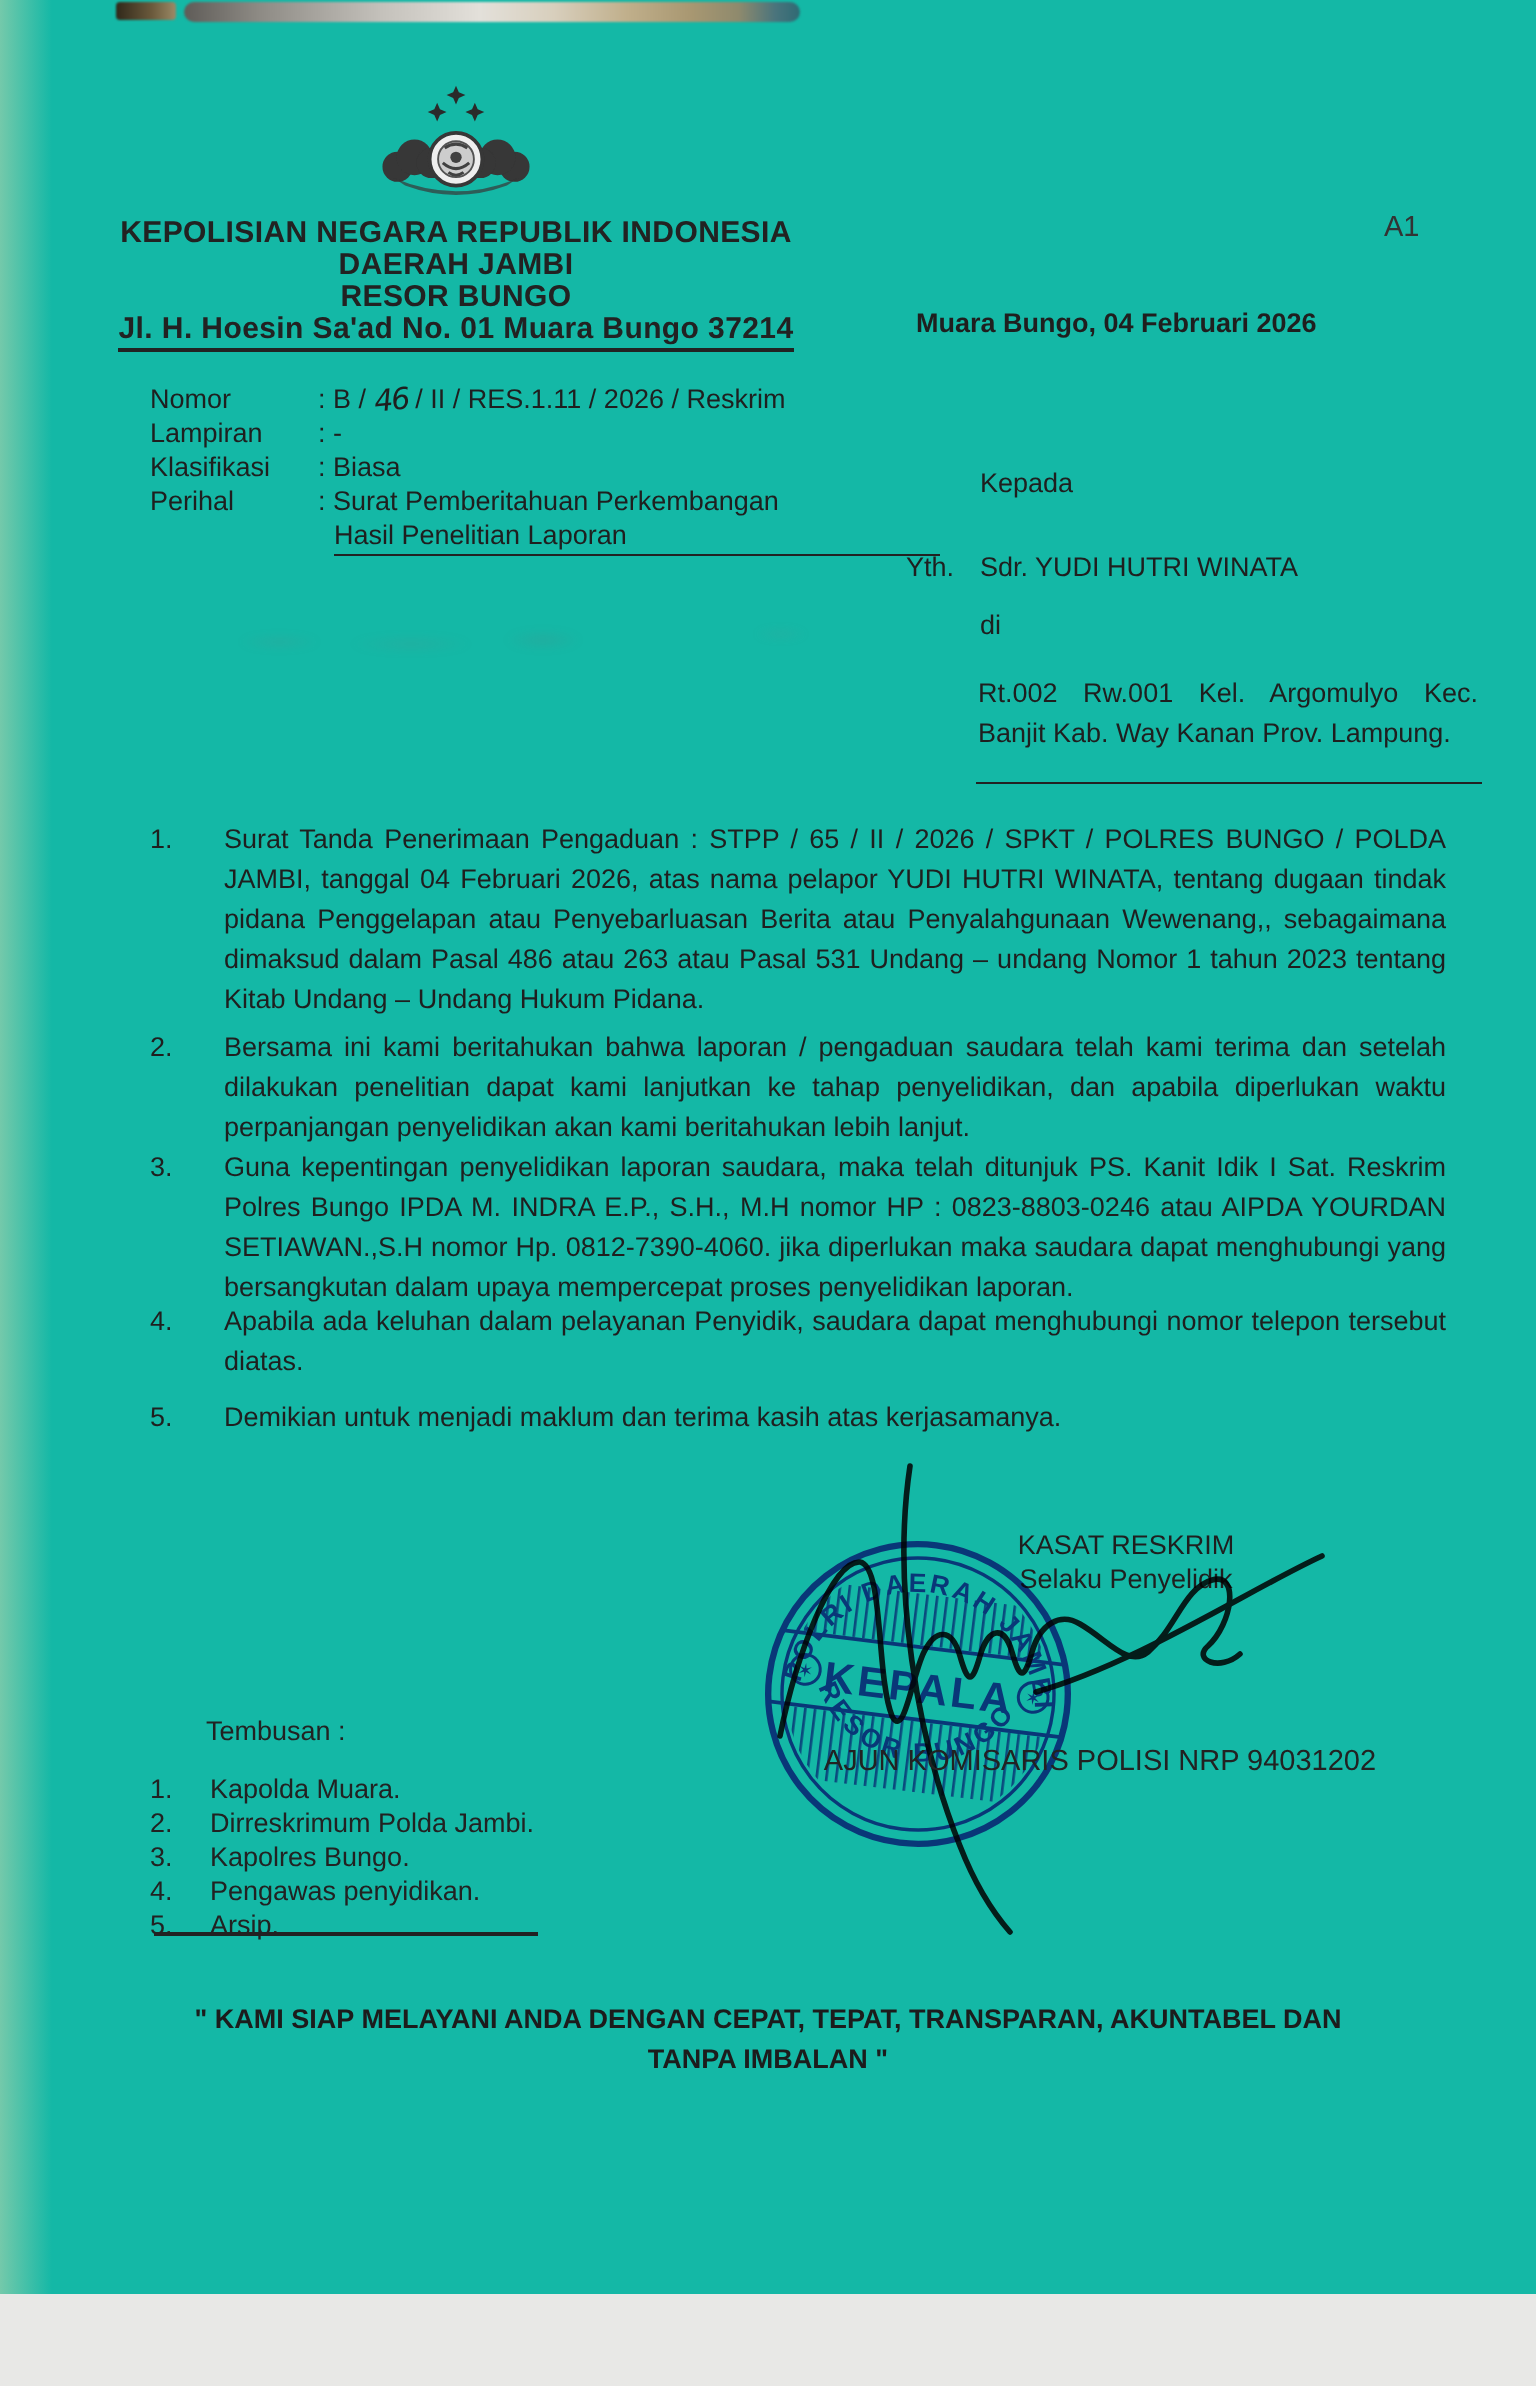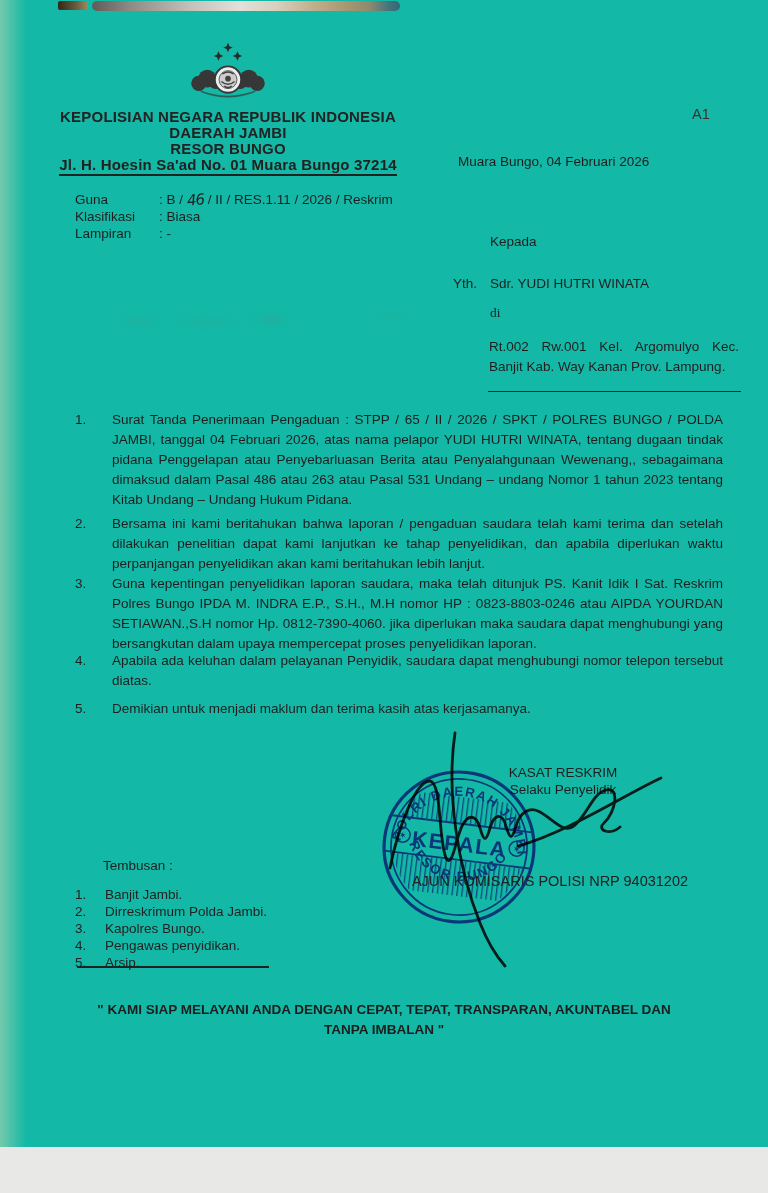--- a/index.html
+++ b/index.html
@@ -26,21 +26,21 @@
   .scan-band-b{left:92px;top:1px;width:308px;height:10px;border-radius:5px;filter:blur(.6px);
     background:linear-gradient(90deg,#5f5c58 0%,#8d8a84 12%,#c4c1bb 32%,#e3e0da 48%,#d8cfbd 60%,#c0af8b 72%,#a99872 82%,#8f8a6d 90%,#4a747c 96%,#2f6a74 100%);}
 
   
   .letterhead{left:56px;top:40px;width:344px;}
   .logo{display:block;margin:0 auto 3px auto;width:86px;height:66px;filter:blur(.35px) contrast(1.05);}
   .lh-line{font-size:15px;line-height:16px;font-weight:bold;color:#222;letter-spacing:.2px;}
   .lh-addr{display:inline-block;margin-top:0;border-bottom:2px solid #222;padding-bottom:1px;}
 
   .page-marker{left:692px;top:106px;font-size:14.5px;color:#333;}
-  .date-line{left:458px;top:154px;font-size:13.5px;color:#1f1f1f;}
+  .date-line{left:458px;top:154px;font-size:13.5px;color:#1f1f1f;font-weight:bold;}
 
   
   .refblock{left:75px;top:191px;width:420px;font-size:13.5px;line-height:17px;color:#1f1f1f;}
   .ref-row{display:flex;}
   .ref-label{width:84px;flex:none;}
   .hand{display:inline-block;font-family:"DejaVu Sans",sans-serif;font-style:italic;
     font-size:15px;letter-spacing:-1px;transform:rotate(-6deg) translateY(1px);}
   .perihal-underline{display:inline-block;min-width:303px;border-bottom:1.6px solid #222;padding-bottom:1px;}
   .perihal-wrap{padding-left:8px;}
 
@@ -113,37 +113,44 @@
     <div class="lh-line">DAERAH JAMBI</div>
     <div class="lh-line">RESOR BUNGO</div>
     <div class="lh-line"><span class="lh-addr">Jl. H. Hoesin Sa'ad No. 01 Muara Bungo 37214</span></div>
   </div>
 
   <div class="abs page-marker">A1</div>
   <div class="abs date-line">Muara Bungo, 04 Februari 2026</div>
 
   <div class="abs refblock">
     <div class="ref-row">
-      <span class="ref-label">Guna</span>
+      <span class="ref-label">Nomor</span>
       <span><span>: B /</span>&nbsp;<span class="hand">46</span>&nbsp;<span>/ II / RES.1.11 / 2026 / Reskrim</span></span>
+    </div>
+    <div class="ref-row">
+      <span class="ref-label">Lampiran</span>
+      <span>: -</span>
     </div>
     <div class="ref-row">
       <span class="ref-label">Klasifikasi</span>
       <span>: Biasa</span>
     </div>
     <div class="ref-row">
-      <span class="ref-label">Lampiran</span>
-      <span>: -</span>
+      <span class="ref-label">Perihal</span>
+      <span>
+        <span>: Surat Pemberitahuan Perkembangan</span><br>
+        <span class="perihal-wrap"><span class="perihal-underline">Hasil Penelitian Laporan</span></span>
+      </span>
     </div>
   </div>
 
   <div class="abs body-txt" style="left:490px;top:232px;">Kepada</div>
   <div class="abs body-txt" style="left:453px;top:274px;">Yth.</div>
   <div class="abs body-txt" style="left:490px;top:274px;">Sdr. YUDI HUTRI WINATA</div>
-  <div class="abs body-txt" style="left:490px;top:303px;font-family:Liberation Serif, serif;">di</div>
+  <div class="abs body-txt" style="left:490px;top:303px;">di</div>
   <div class="abs body-txt addr-block j">Rt.002 Rw.001 Kel. Argomulyo Kec. Banjit Kab. Way Kanan Prov. Lampung.</div>
   <div class="abs addr-underline"></div>
 
   <div class="abs para body-txt" style="top:410px;">
     <span class="para-no">1.</span>
     <span class="para-text j">Surat Tanda Penerimaan Pengaduan : STPP / 65 / II / 2026 / SPKT / POLRES BUNGO / POLDA JAMBI, tanggal 04 Februari 2026, atas nama pelapor YUDI HUTRI WINATA, tentang dugaan tindak pidana Penggelapan atau Penyebarluasan Berita atau Penyalahgunaan Wewenang,, sebagaimana dimaksud dalam Pasal 486 atau 263 atau Pasal 531 Undang – undang Nomor 1 tahun 2023 tentang Kitab Undang – Undang Hukum Pidana.</span>
   </div>
   <div class="abs para body-txt" style="top:514px;">
     <span class="para-no">2.</span>
     <span class="para-text j">Bersama ini kami beritahukan bahwa laporan / pengaduan saudara telah kami terima dan setelah dilakukan penelitian dapat kami lanjutkan ke tahap penyelidikan, dan apabila diperlukan waktu perpanjangan penyelidikan akan kami beritahukan lebih lanjut.</span>
@@ -212,21 +219,21 @@
                C 220,96 224,76 238,72 C 252,68 248,94 236,105 C 228,112 242,118 252,109"></path>
       <path d="M 150,128 C 200,114 258,76 293,60"></path>
     </g>
   </svg>
 
   <div class="abs sig-rank c">AJUN KOMISARIS POLISI NRP 94031202</div>
 
   <div class="abs temb-title">Tembusan :</div>
   <div class="abs temb-item" style="top:887px;">
     <span class="temb-no">1.</span>
-    <span>Banjit Jambi.</span>
+    <span>Kapolda Muara.</span>
   </div>
   <div class="abs temb-item" style="top:904px;">
     <span class="temb-no">2.</span>
     <span>Dirreskrimum Polda Jambi.</span>
   </div>
   <div class="abs temb-item" style="top:921px;">
     <span class="temb-no">3.</span>
     <span>Kapolres Bungo.</span>
   </div>
   <div class="abs temb-item" style="top:938px;">

